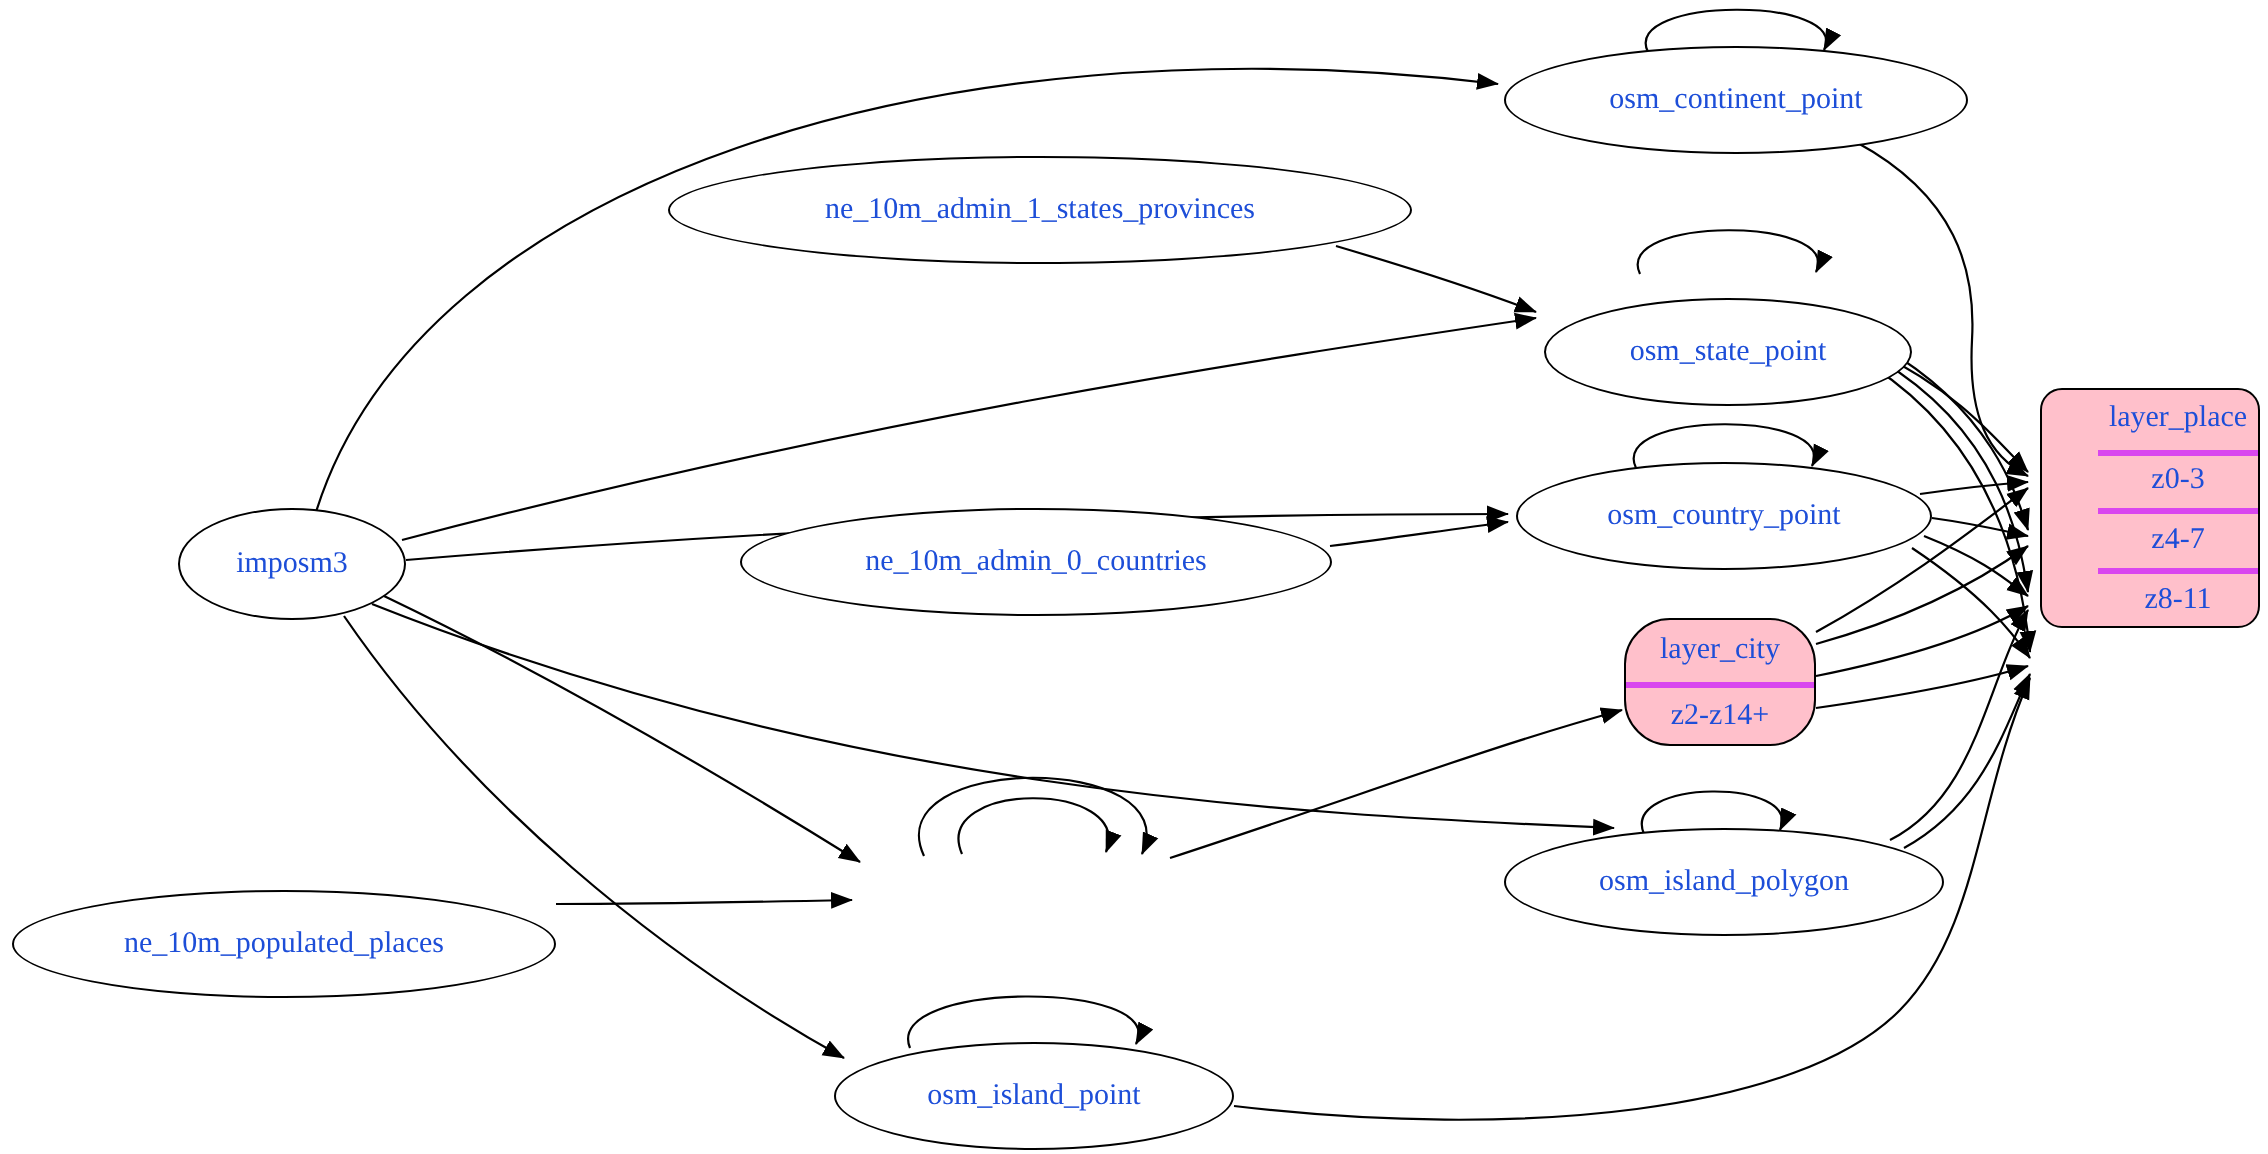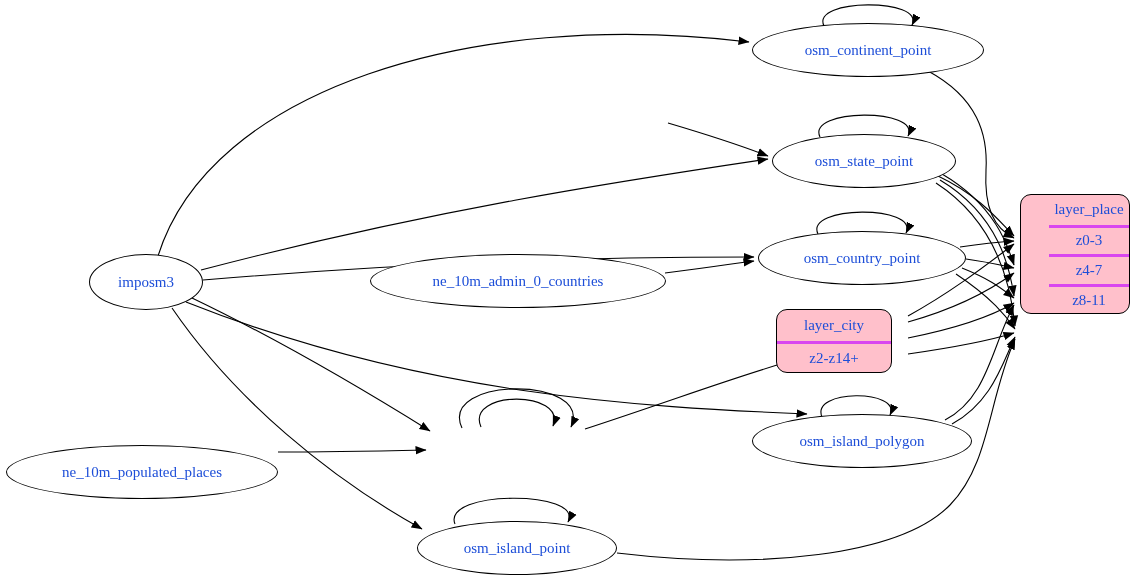--- a/index.html
+++ b/index.html
@@ -34,27 +34,27 @@
     display:flex;align-items:center;justify-content:center;
     box-sizing:border-box;
   }
   .record .row + .row{border-top:3px solid #d946ef;}
   
   .n-imposm3            {left:89px;  top:254px; width:114px; height:56px;justify-content:center;}
   .n-provinces          {left:334px; top:78px;  width:372px; height:54px;}
   .n-countries          {left:370px; top:254px; width:296px; height:54px;}
   .n-populated          {left:6px;   top:445px; width:272px; height:54px;}
   .n-continent          {left:752px; top:23px;  width:232px; height:54px;}
-  .n-state              {left:772px; top:134px; width:184px; height:54px;}
+  .n-state              {left:772px; top:149px; width:184px; height:54px;}
   .n-country            {left:758px; top:231px; width:208px; height:54px;}
   .n-city               {left:430px; top:424px; width:172px; height:54px;}
   .n-islandpoly         {left:752px; top:414px; width:220px; height:54px;}
   .n-islandpoint        {left:417px; top:521px; width:200px; height:54px;}
   
-  .n-layercity          {left:776px; top:309px; width:116px;}
+  .n-layercity          {left:812px; top:309px; width:96px;border-radius:23px;}
   .n-layercity .row     {height:31px;}
   .n-layerplace         {left:1020px;top:194px; width:110px;}
   .n-layerplace .row    {height:29.6px;margin-left:28px;}
 </style>
 </head>
 <body>
 
 <div id="canvas">
 
   <svg id="edges" width="1134" height="577" viewBox="0 0 1134 577">
@@ -102,20 +102,23 @@
       <path marker-end="url(#arrow)" d="M 945 420 C 988 398, 992 345, 1014 305"></path>
       <path marker-end="url(#arrow)" d="M 952 424 C 992 402, 1002 364, 1015 337"></path>
       <path marker-end="url(#arrow)" d="M 617 553 C 760 570, 900 556, 950 505 C 990 464, 988 400, 1015 339"></path>
     </g>
   </svg>
 
   <div class="node ellipse n-imposm3">
     <span>imposm3</span>
   </div>
 
+  <div class="node ellipse n-provinces">
+    <span>ne_10m_admin_1_states_provinces</span>
+  </div>
 
   <div class="node ellipse n-countries">
     <span>ne_10m_admin_0_countries</span>
   </div>
 
   <div class="node ellipse n-populated">
     <span>ne_10m_populated_places</span>
   </div>
 
   <div class="node ellipse n-continent">

